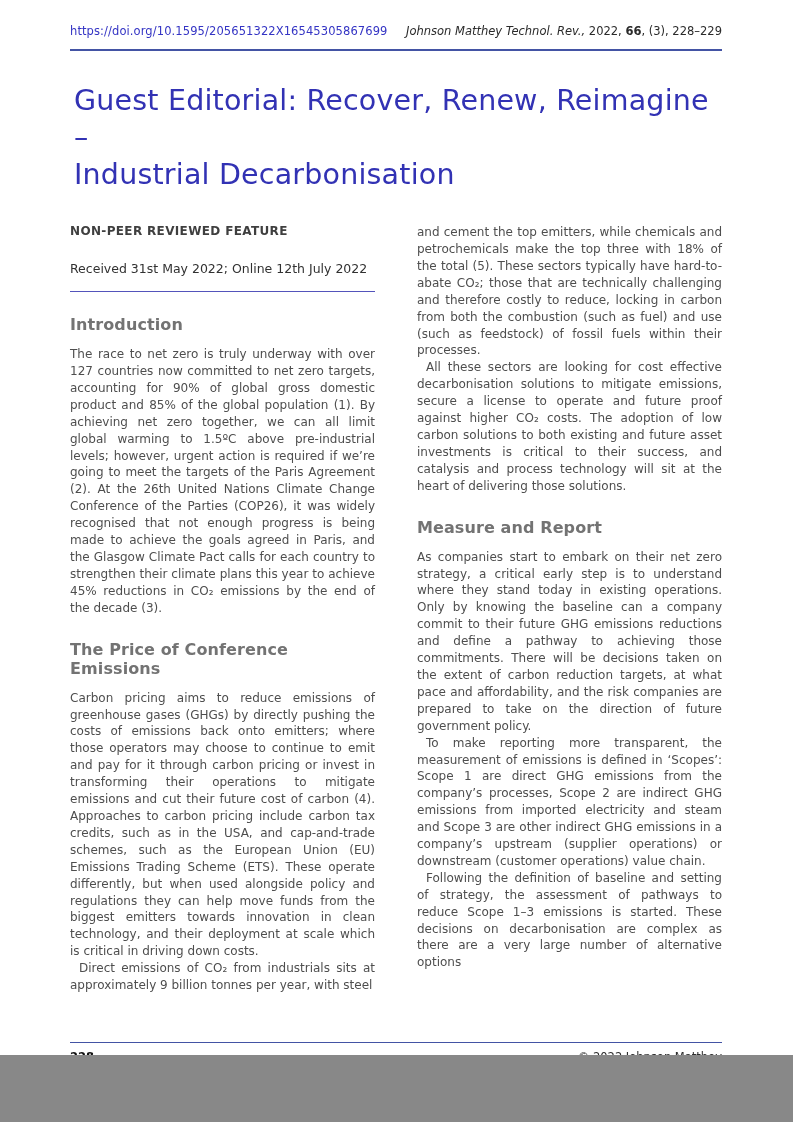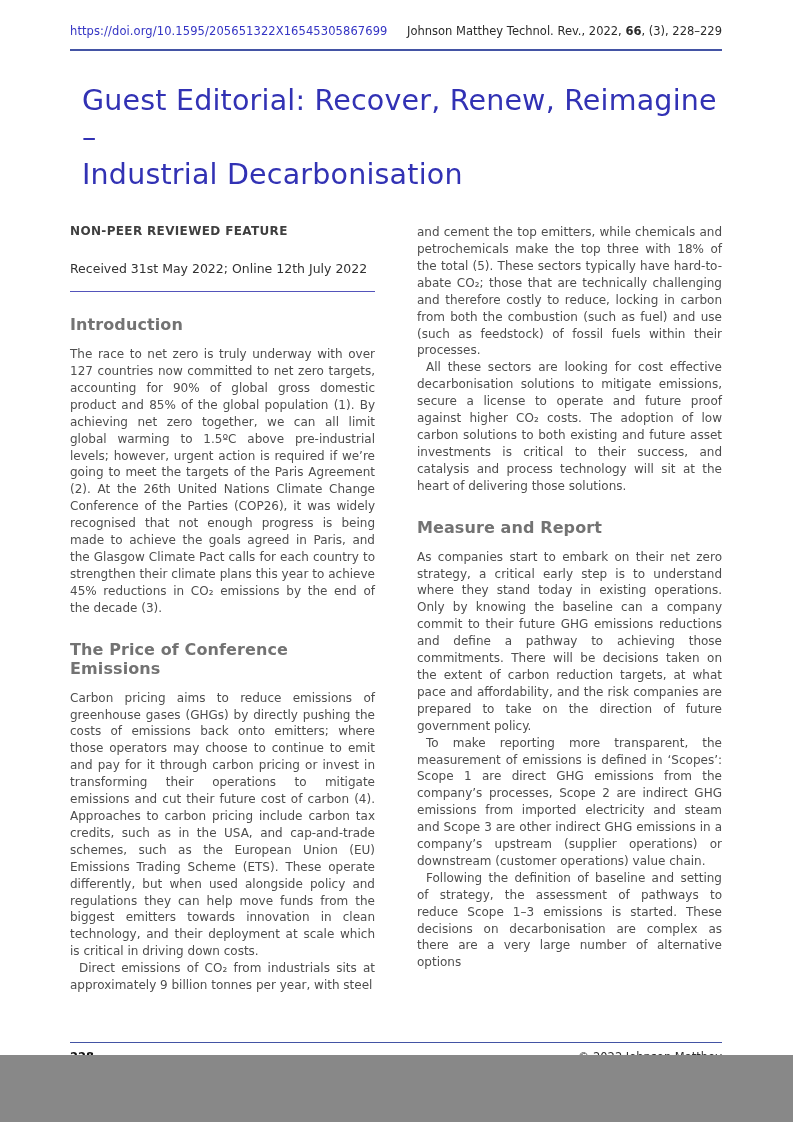--- a/index.html
+++ b/index.html
@@ -14,35 +14,35 @@
   }
   .content { position:absolute; left:70px; right:71px; top:0; }
 
   
   .topbar {
     display:flex; justify-content:space-between; align-items:baseline;
     margin-top:24px; font-size:11.5px;
   }
   .doi { color:#3434c4; text-decoration:none; letter-spacing:0.1px; }
   .citation { color:#2a2a2a; }
-  .citation .it { }
+  .citation .it { font-style:italic; }
   .citation .b { font-weight:bold; }
 
   
   .masthead { display:flex; justify-content:space-between; align-items:flex-end; margin-top:27px; }
   .logo { line-height:1.12; font-family:"Liberation Sans", sans-serif; }
   .logo-line1 { font-size:27px; font-weight:700; color:#15151f; letter-spacing:0.4px; }
   .logo-line2 { font-size:25px; font-weight:700; color:#2b2bcb; letter-spacing:0.4px; }
   .website { font-size:17px; color:#2333c4; text-decoration:none; padding-bottom:3px; }
 
   .rule-top { border:none; border-top:2px solid #4353a4; margin:11px 0 0 0; }
 
   
   .title {
-    margin:31px 0 0 12px;
+    margin:31px 0 0 4px;
     font-size:28.5px; font-weight:400;
     color:#3232b4; line-height:1.3; letter-spacing:0.2px;
   }
 
   
   .columns { display:flex; gap:42px; margin-top:31px; }
   .col { width:305px; box-sizing:border-box; }
 
   .feature-label { font-size:12px; font-weight:700; color:#3f3f3f; letter-spacing:0.35px; }
   .dates { font-size:12.5px; color:#313131; margin-top:23px; }

